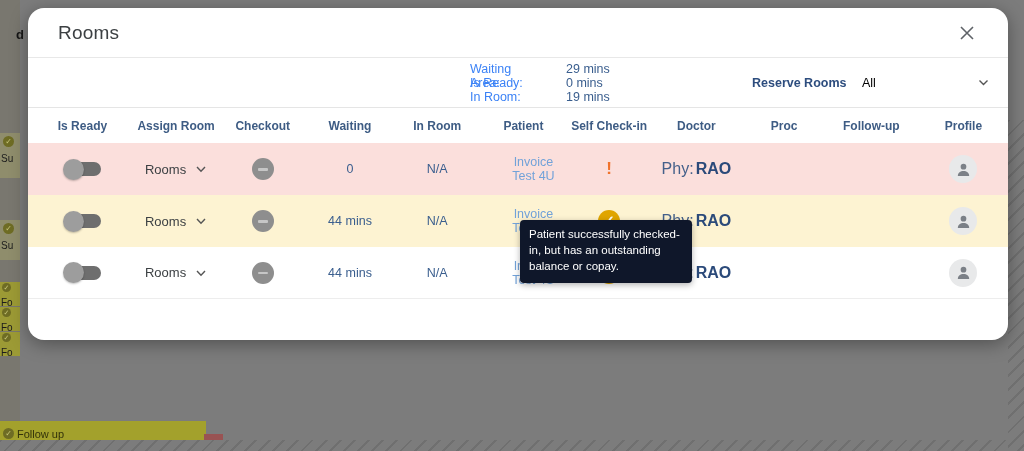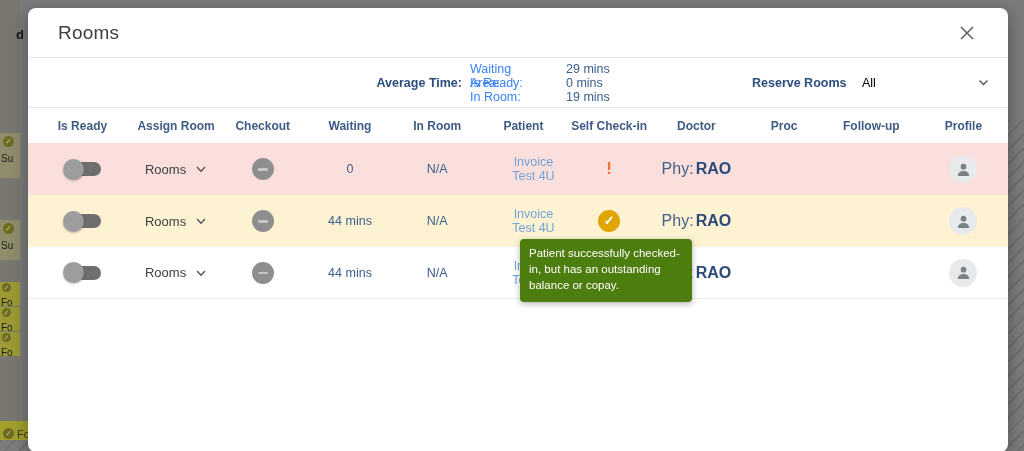--- a/index.html
+++ b/index.html
@@ -18,21 +18,21 @@
   .badge-followup { background:#a3a12c; display:flex; align-items:center; gap:3px; }
   .badge-followup .chk { margin:0 0 0 2px; }
   .badge-followup .txt { font-size:11px; color:#33330a; }
   .red-seg { position:absolute; background:#995353; }
   .bottom-strip { position:absolute; left:0; top:440px; width:1024px; height:11px; background:#7c7c7c; }
   .right-strip { position:absolute; left:1008px; top:0; width:16px; height:451px; background:#7c7c7c; }
   .hatch { background-image:repeating-linear-gradient(135deg, rgba(0,0,0,0.10) 0 2px, transparent 2px 10px); }
   .right-hatch { position:absolute; left:1008px; top:120px; width:16px; height:331px; }
 
   
-  .modal { position:absolute; left:28px; top:8px; width:980px; height:444px; background:#fff; border-radius:8px; box-shadow:0 4px 18px rgba(0,0,0,0.35); }
+  .modal { position:absolute; left:28px; top:8px; width:980px; height:332px; background:#fff; border-radius:16px; box-shadow:0 4px 18px rgba(0,0,0,0.35); }
   .modal-header { height:50px; border-bottom:1px solid #e8e8e8; display:flex; align-items:center; justify-content:space-between; padding:0 30px; }
   .modal-title { font-size:19px; color:#3c4043; letter-spacing:.2px; }
   .close-btn { width:22px; height:22px; display:flex; align-items:center; justify-content:center; cursor:pointer; }
 
   
   .stats-bar { position:relative; height:50px; border-bottom:1px solid #e5e5e5; font-size:12.5px; }
   .avg-label { position:absolute; left:300px; top:0; width:134px; height:50px; line-height:50px; text-align:right; font-weight:700; color:#2d4d7e; }
   .stat-list { position:absolute; left:442px; top:4px; }
   .stat-row { display:flex; height:14px; line-height:14px; }
   .stat-row + .stat-row { }
@@ -70,21 +70,21 @@
   .minus-circle::after { content:''; position:absolute; left:6px; top:10px; width:10px; height:2.5px; background:#c6c6c6; border-radius:1px; }
 
   
   .alert-glyph { font-size:17px; font-weight:700; color:#f0732c; cursor:default; }
   .check-circle { width:22px; height:22px; border-radius:50%; background:#e0a500; color:#fff; font-size:13px; font-weight:700; line-height:22px; text-align:center; cursor:default; }
 
   
   .avatar { width:28px; height:28px; border-radius:50%; background:#e8e9ea; display:flex; align-items:center; justify-content:center; cursor:pointer; }
 
   
-  .tooltip { position:absolute; left:492px; top:231px; width:172px; background:#4d7c0f; color:#fff; font-size:11.5px; line-height:1.38; padding:7px 9px 8px; border-radius:4px; box-shadow:0 2px 6px rgba(0,0,0,0.3); z-index:5; }
+  .tooltip { position:absolute; left:492px; top:212px; width:172px; background:#0f172a; color:#fff; font-size:11.5px; line-height:1.38; padding:7px 9px 8px; border-radius:4px; box-shadow:0 2px 6px rgba(0,0,0,0.3); z-index:5; }
 
   svg { display:block; }
 </style>
 </head>
 <body>
 
 <div class="backdrop">
   <div class="left-strip"></div>
   <div class="day-label">d 5</div>
 
@@ -124,21 +124,20 @@
   <div class="modal-header">
     <div class="modal-title">Rooms</div>
     <div class="close-btn">
       <svg width="16" height="16" viewBox="0 0 16 16">
           <path d="M2 2 L14 14 M14 2 L2 14" stroke="#5f6368" stroke-width="1.6"></path>
         </svg>
     </div>
   </div>
 
   <div class="stats-bar">
-    <div class="avg-label">Average Time:</div>
     <div class="stat-list">
       <div class="stat-row">
         <span class="stat-label">Waiting Area:</span>
         <span class="stat-value">29 mins</span>
       </div>
       <div class="stat-row">
         <span class="stat-label">Is Ready:</span>
         <span class="stat-value">0 mins</span>
       </div>
       <div class="stat-row">

